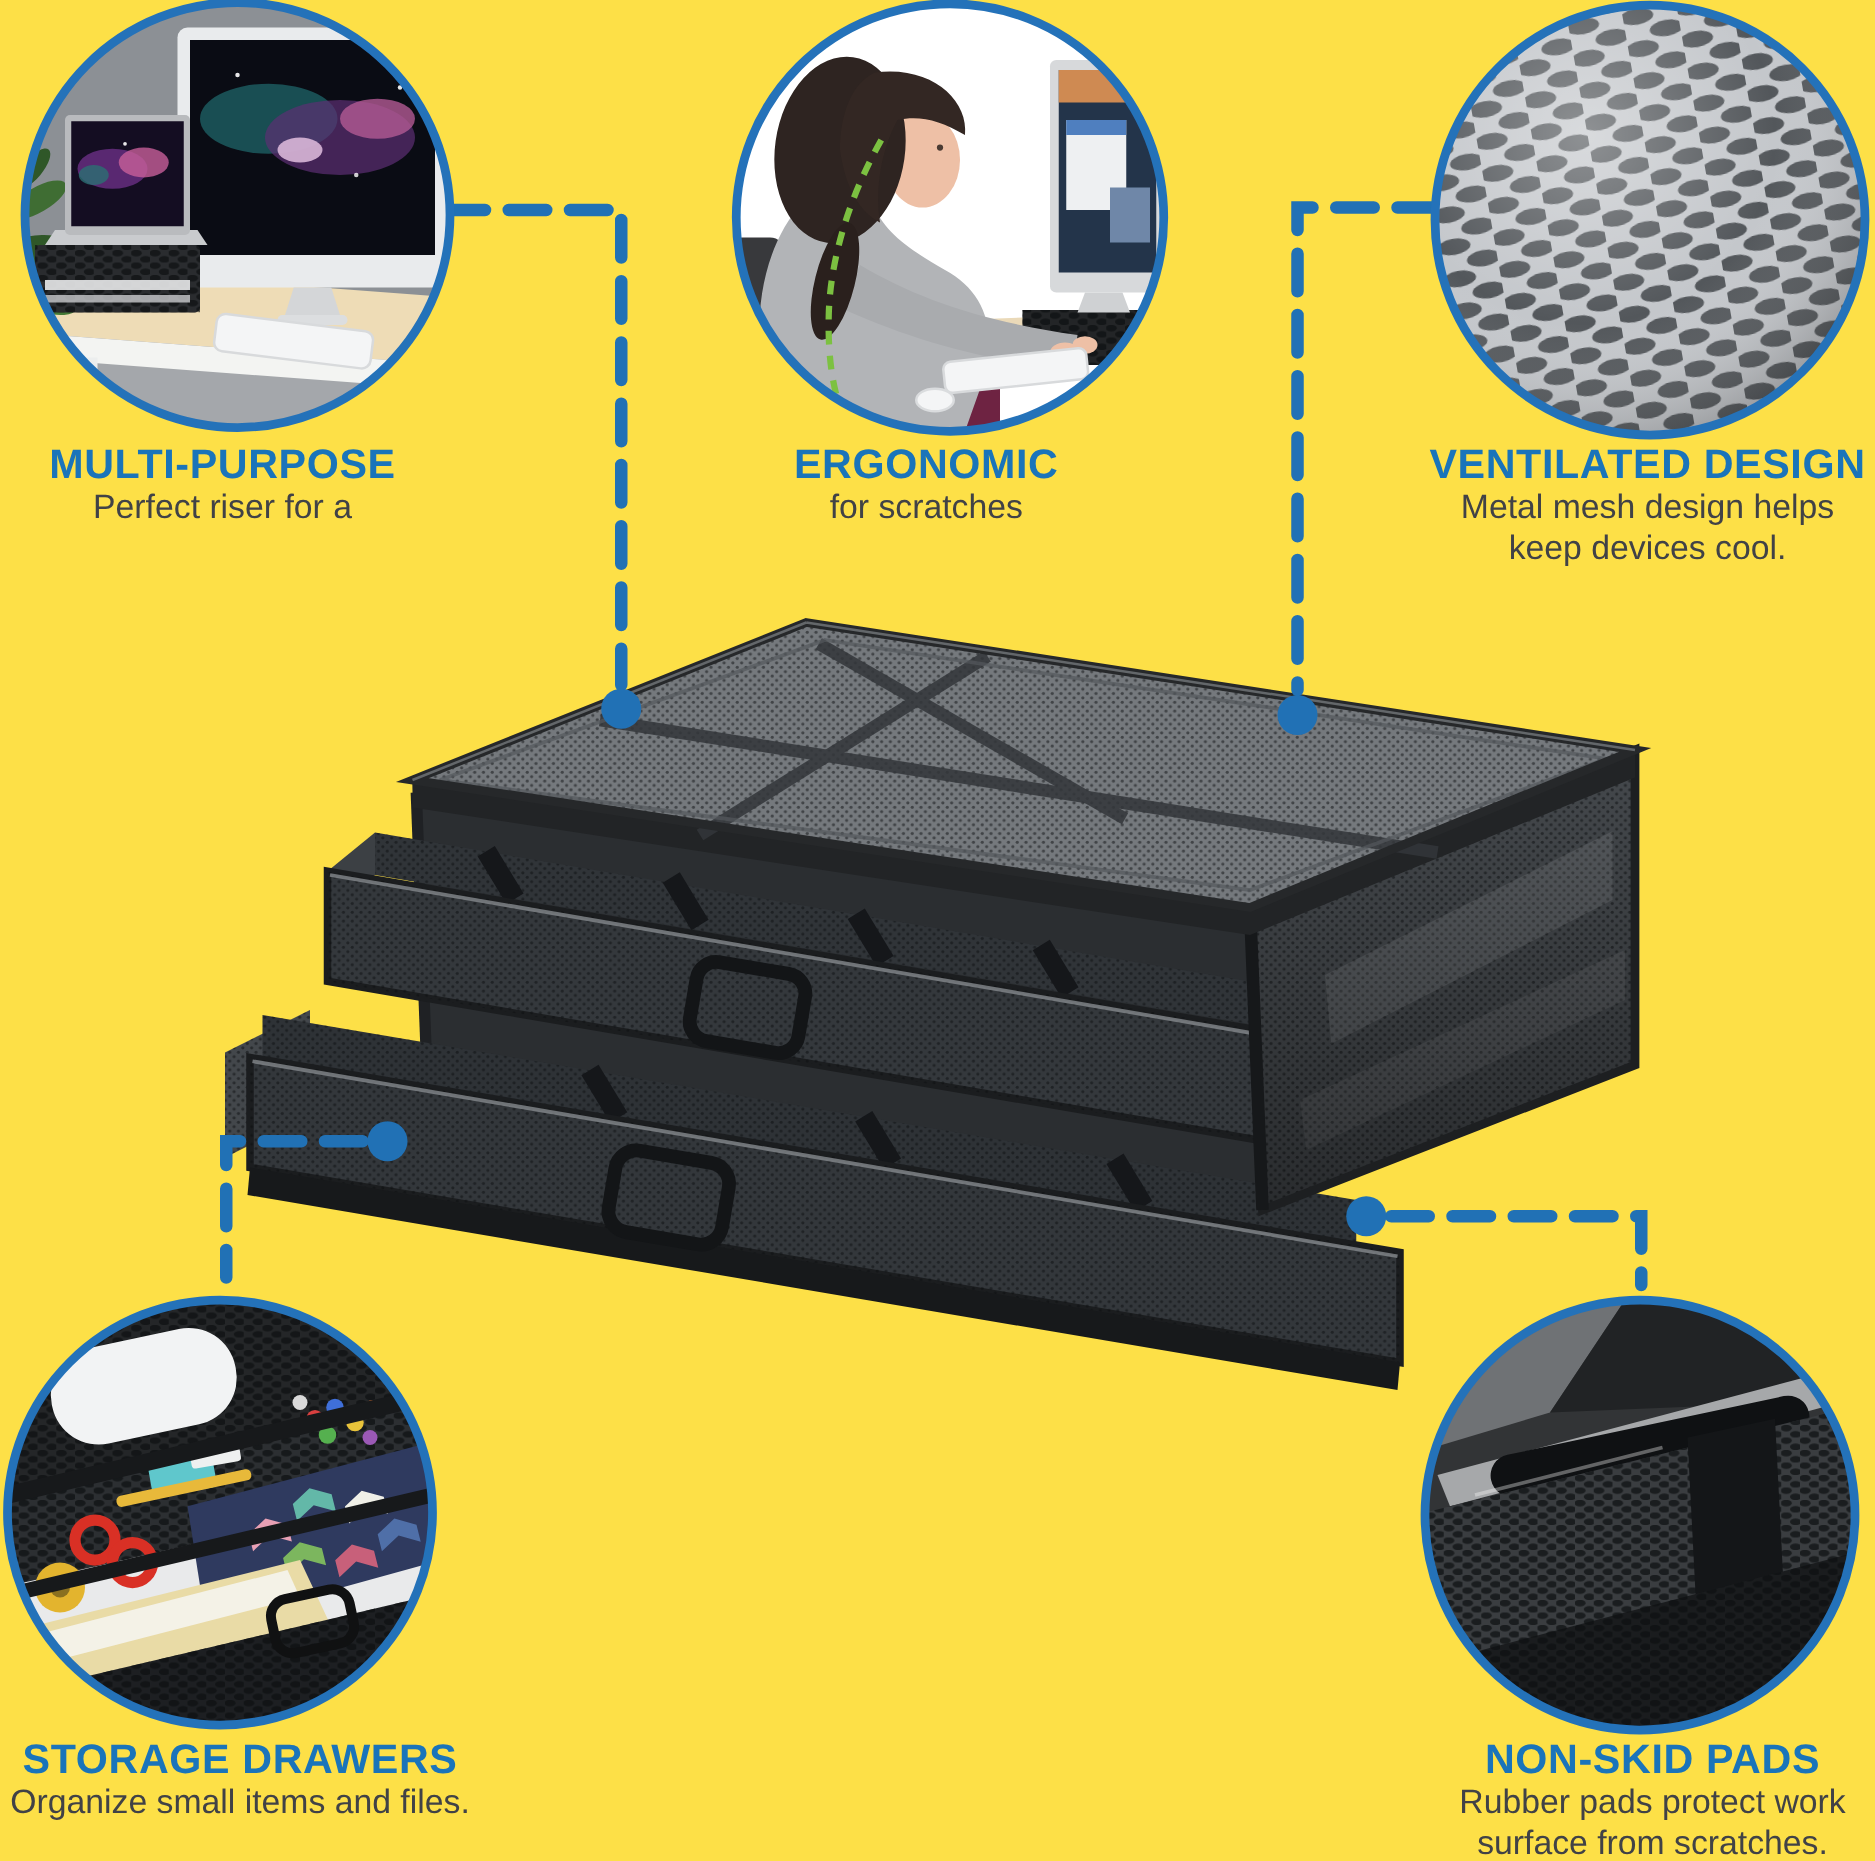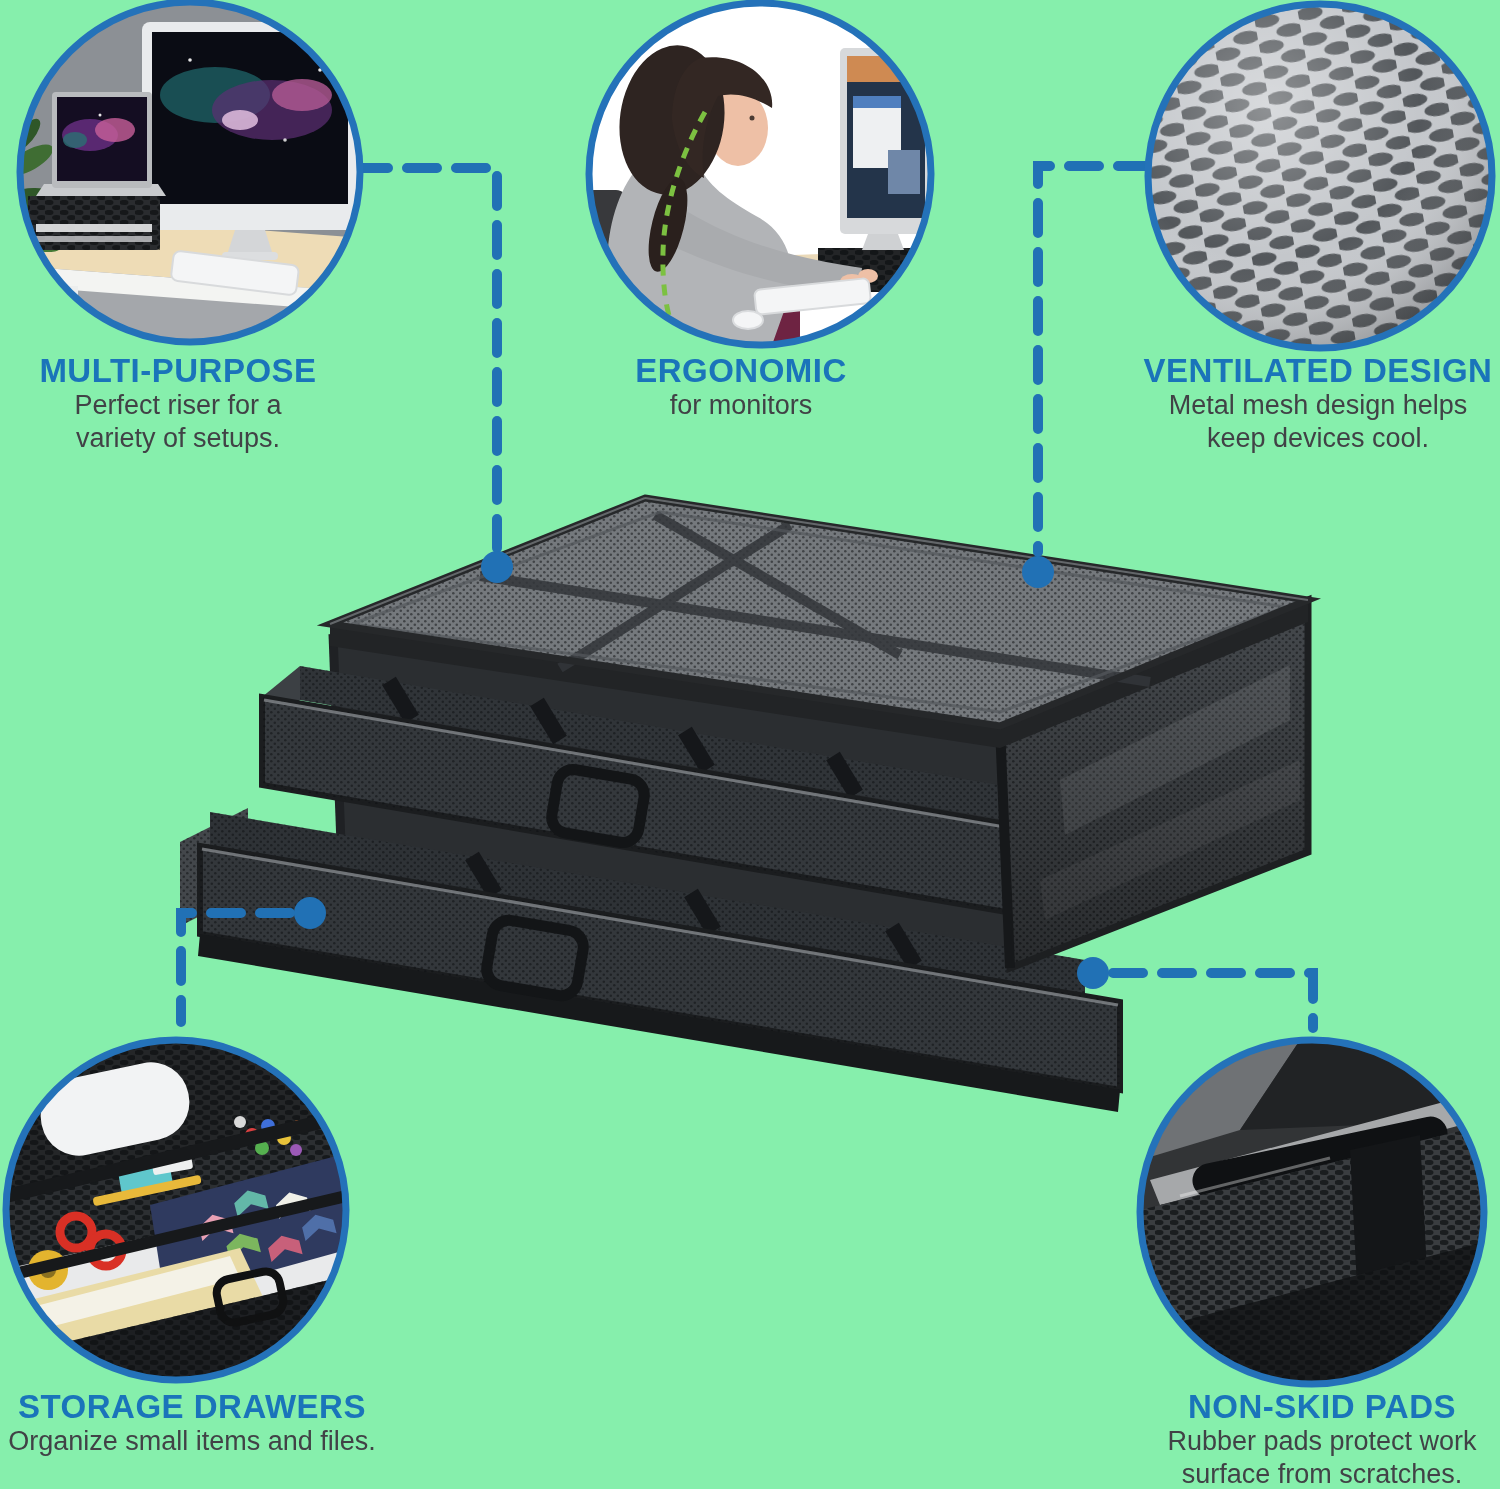--- a/index.html
+++ b/index.html
@@ -1,16 +1,16 @@
 <!DOCTYPE html>
 <html><head>
 <meta charset="utf-8">
 <style>
   html,body{margin:0;padding:0;background:#ffffff;}
-  .stage{position:relative;width:1500px;height:1489px;background:#86efac;overflow:hidden;
+  .stage{position:relative;width:1500px;height:1489px;background:#fde047;overflow:hidden;
          font-family:"Liberation Sans", sans-serif;}
   .stage svg.scene{position:absolute;left:0;top:0;}
   .feature{position:absolute;text-align:center;}
   .f-title{font-size:33px;font-weight:bold;color:#1a74ba;line-height:37px;letter-spacing:.5px;}
   .f-line{font-size:27px;color:#414246;line-height:33px;}
 </style>
 </head>
 <body>
 
 <div class="stage">
@@ -284,26 +284,25 @@
     <circle cx="760" cy="174" r="171"></circle>
     <circle cx="1320" cy="176" r="172"></circle>
     <circle cx="176" cy="1210" r="170"></circle>
     <circle cx="1312" cy="1212" r="172"></circle>
   </g>
 </svg>
 
 <div class="feature" style="left:8px;top:352px;width:340px;">
   <div class="f-title">MULTI-PURPOSE</div>
   <div class="f-line">Perfect riser for a</div>
-  <div class="f-line">variety of setups.</div>
 </div>
 
 <div class="feature" style="left:561px;top:352px;width:360px;">
   <div class="f-title">ERGONOMIC</div>
-  <div class="f-line">for monitors</div>
+  <div class="f-line">for scratches</div>
 </div>
 
 <div class="feature" style="left:1108px;top:352px;width:420px;">
   <div class="f-title">VENTILATED DESIGN</div>
   <div class="f-line">Metal mesh design helps</div>
   <div class="f-line">keep devices cool.</div>
 </div>
 
 <div class="feature" style="left:-8px;top:1388px;width:400px;">
   <div class="f-title">STORAGE DRAWERS</div>

